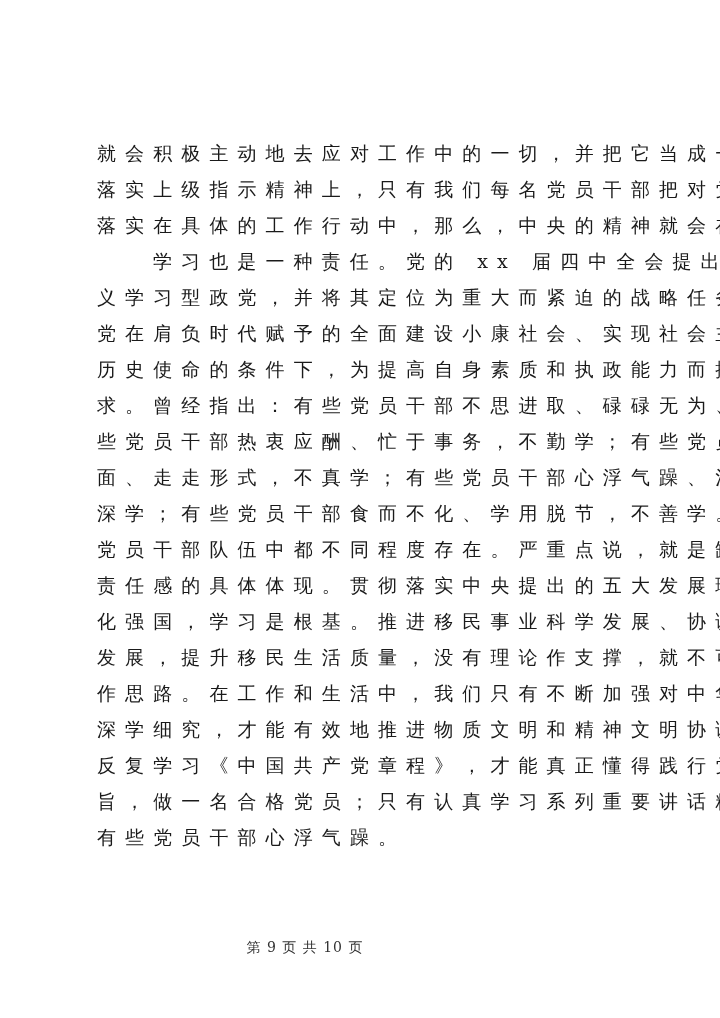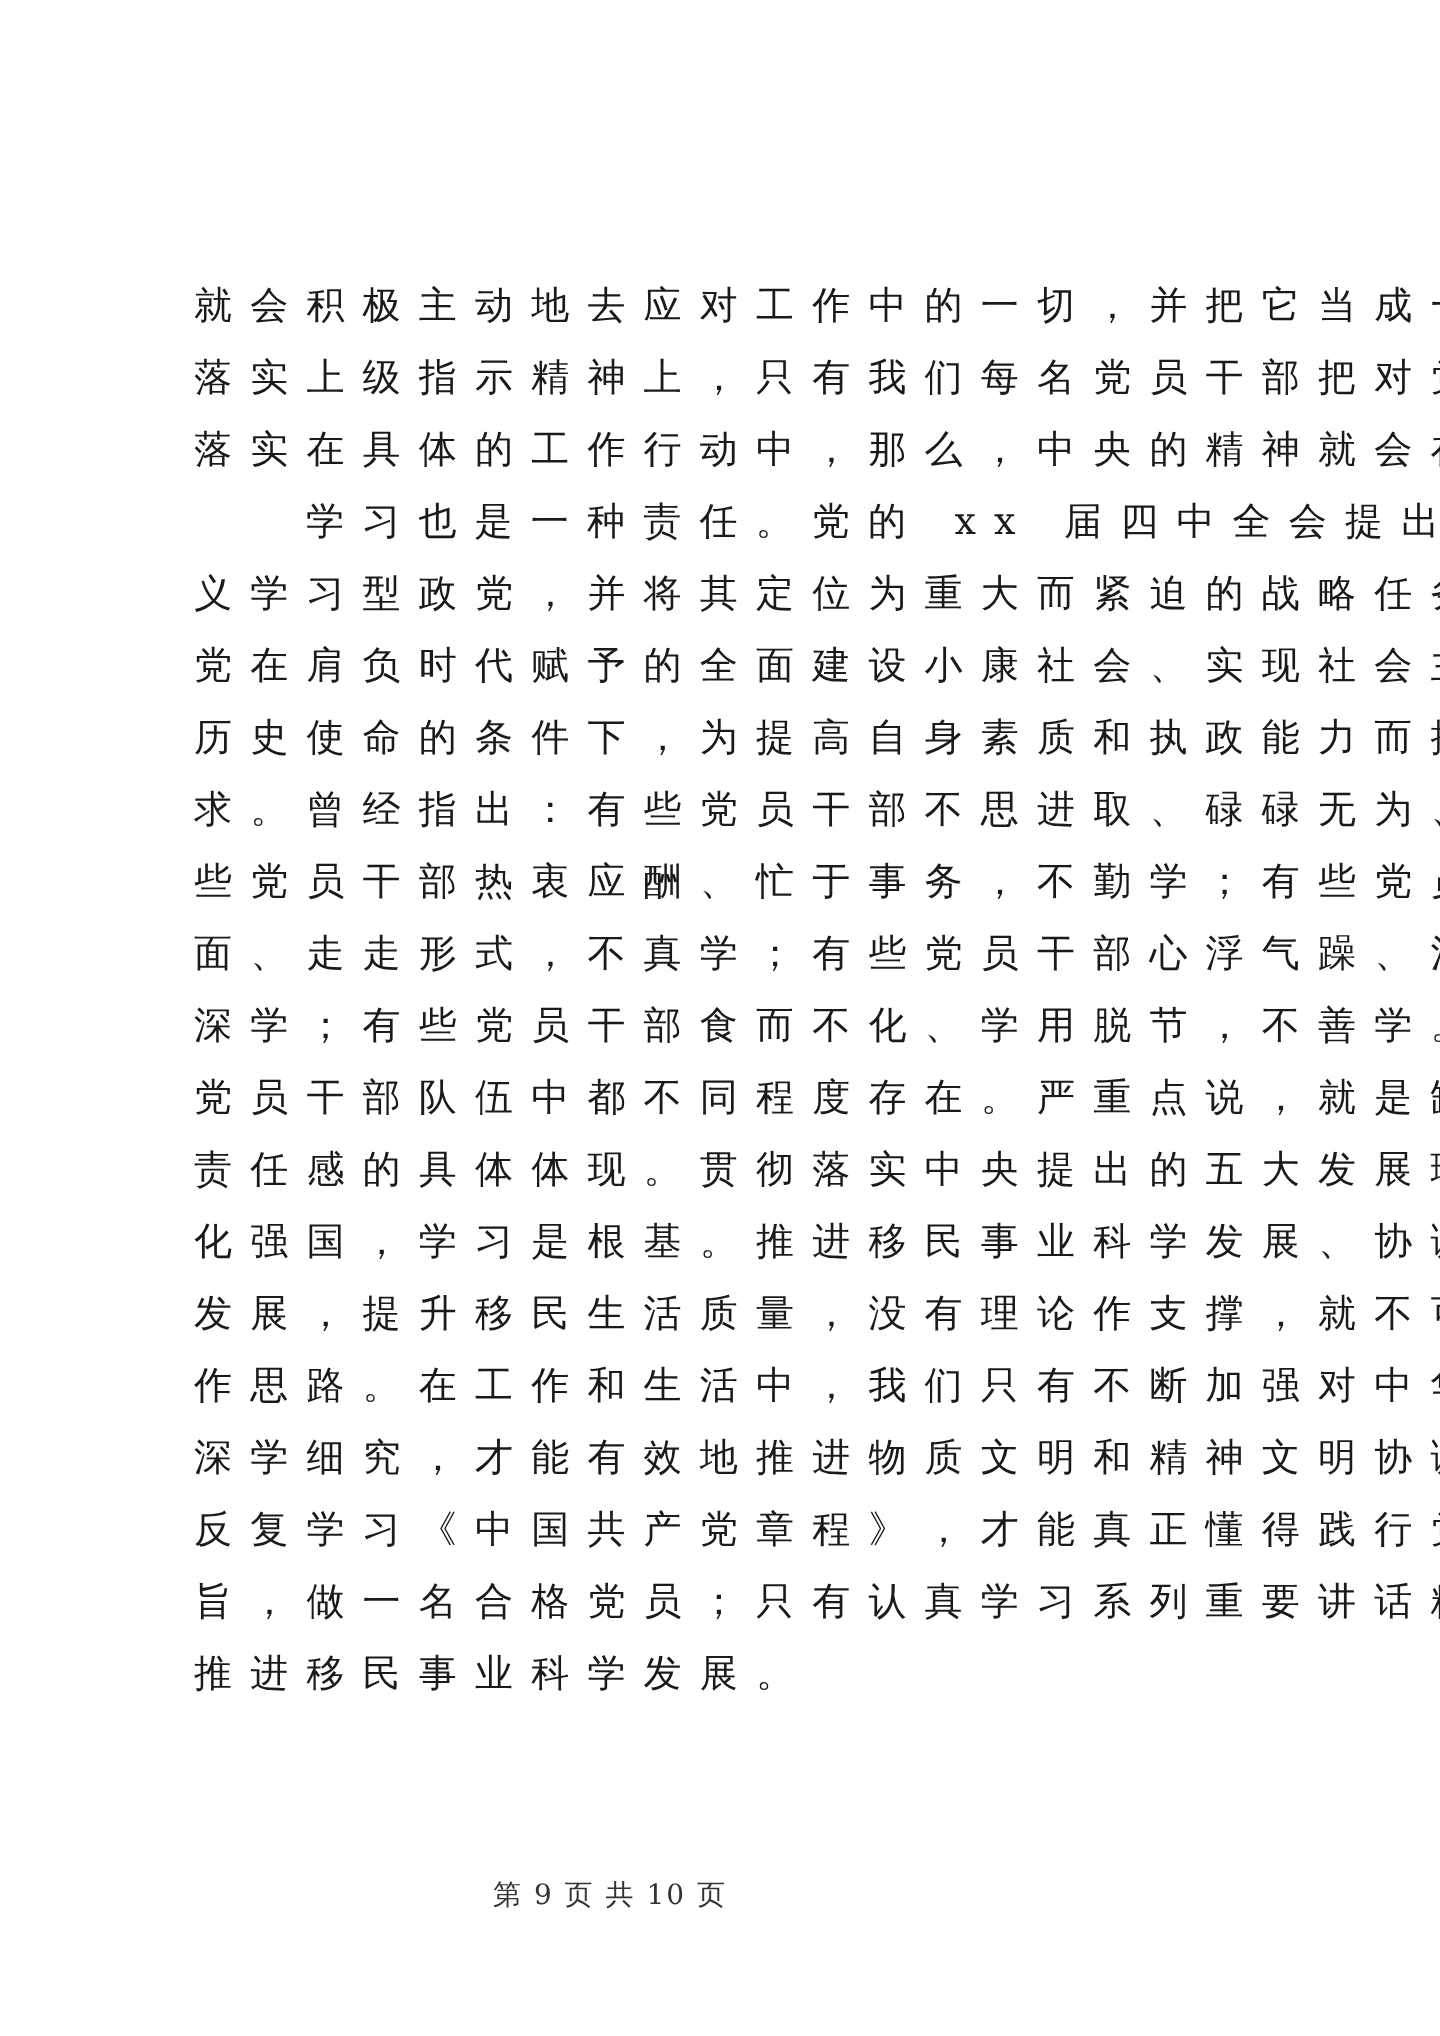--- a/index.html
+++ b/index.html
@@ -43,18 +43,18 @@
       <div class="line">面、走走形式，不真学；有些党员干部心浮气躁、浅尝则止，不</div>
       <div class="line">深学；有些党员干部食而不化、学用脱节，不善学。这些现象在</div>
       <div class="line">党员干部队伍中都不同程度存在。严重点说，就是缺乏使命感和</div>
       <div class="line">责任感的具体体现。贯彻落实中央提出的五大发展理念，建设文</div>
       <div class="line">化强国，学习是根基。推进移民事业科学发展、协调发展、和谐</div>
       <div class="line">发展，提升移民生活质量，没有理论作支撑，就不可能有好的工</div>
       <div class="line">作思路。在工作和生活中，我们只有不断加强对中华传统文化的</div>
       <div class="line">深学细究，才能有效地推进物质文明和精神文明协调发展；只有</div>
       <div class="line">反复学习《中国共产党章程》，才能真正懂得践行党员义务和宗</div>
       <div class="line">旨，做一名合格党员；只有认真学习系列重要讲话精神，才能正</div>
-      <div class="line">推进移民事业科学发展。</div>
+      <div class="line">有些党员干部心浮气躁。</div>
     </div>
   </div>
 
   <div class="footer">第 9 页  共 10 页</div>
 </div>
 
 </body></html>

